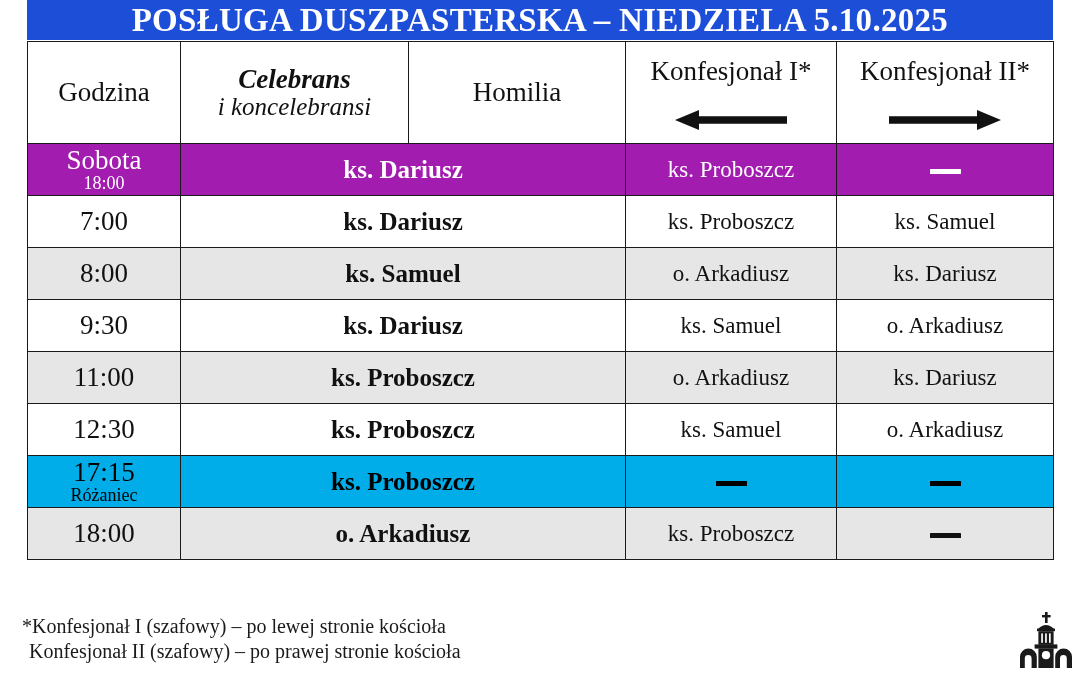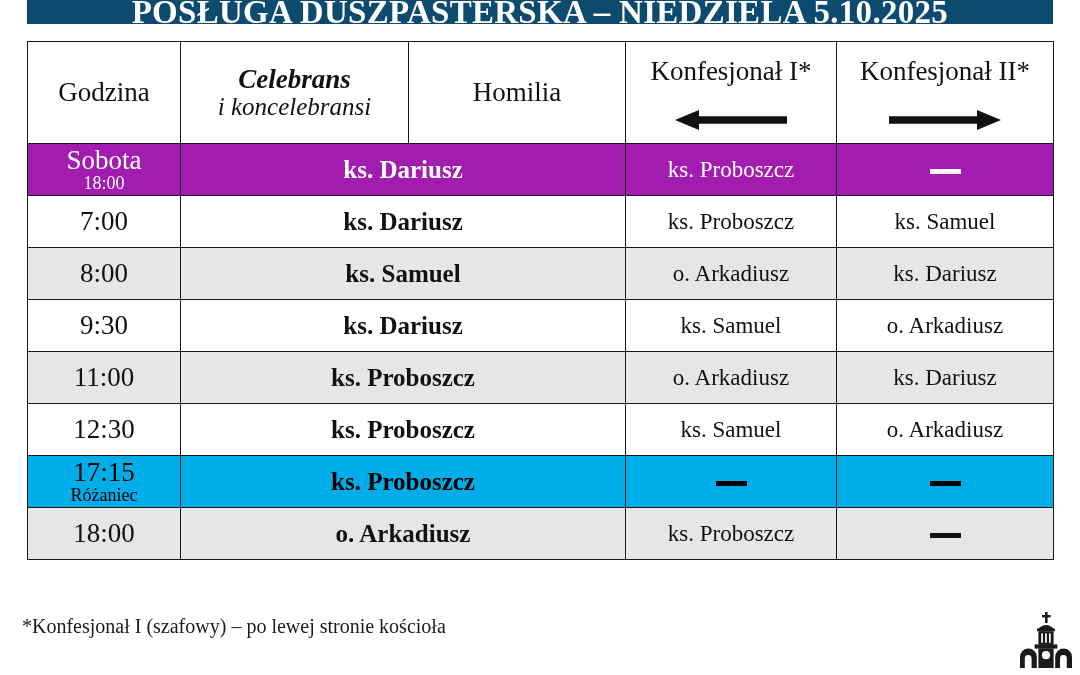--- a/index.html
+++ b/index.html
@@ -21,22 +21,22 @@
     height: 675px;
     box-sizing: border-box;
   }
 
   
   .title-banner {
     position: absolute;
     left: 27px;
     top: 0px;
     width: 1026px;
-    height: 24px;
-    background: #0c4a6e;
+    height: 40px;
+    background: #1d4ed8;
     display: flex;
     align-items: center;
     justify-content: center;
     overflow: hidden;
   }
   .title-banner .title-text {
     color: #ffffff;
     font-weight: bold;
     font-size: 34px;
     line-height: 38px;
@@ -261,20 +261,21 @@
           <td class="cell-time"><span>18:00</span></td>
           <td class="cell-celebrant" colspan="2">o. Arkadiusz</td>
           <td class="cell-conf">ks. Proboszcz</td>
           <td class="cell-conf"><span class="dash"></span></td>
         </tr>
       </tbody>
   </table>
 
   <div class="footnotes">
     <div>*Konfesjonał I (szafowy) – po lewej stronie kościoła</div>
+    <div class="footnote-line-2">Konfesjonał II (szafowy) – po prawej stronie kościoła</div>
   </div>
 
   <div class="parish-block">
     <span>
       <svg class="church-logo" width="52" height="56" viewBox="0 0 52 56" aria-hidden="true">
 
         <rect x="25" y="0" width="2.6" height="11" fill="#1a1a1a"></rect>
         <rect x="22" y="3" width="8.6" height="2.4" fill="#1a1a1a"></rect>
 
         <path d="M18 17 Q26 9 34 17 Z" fill="#1a1a1a"></path>

